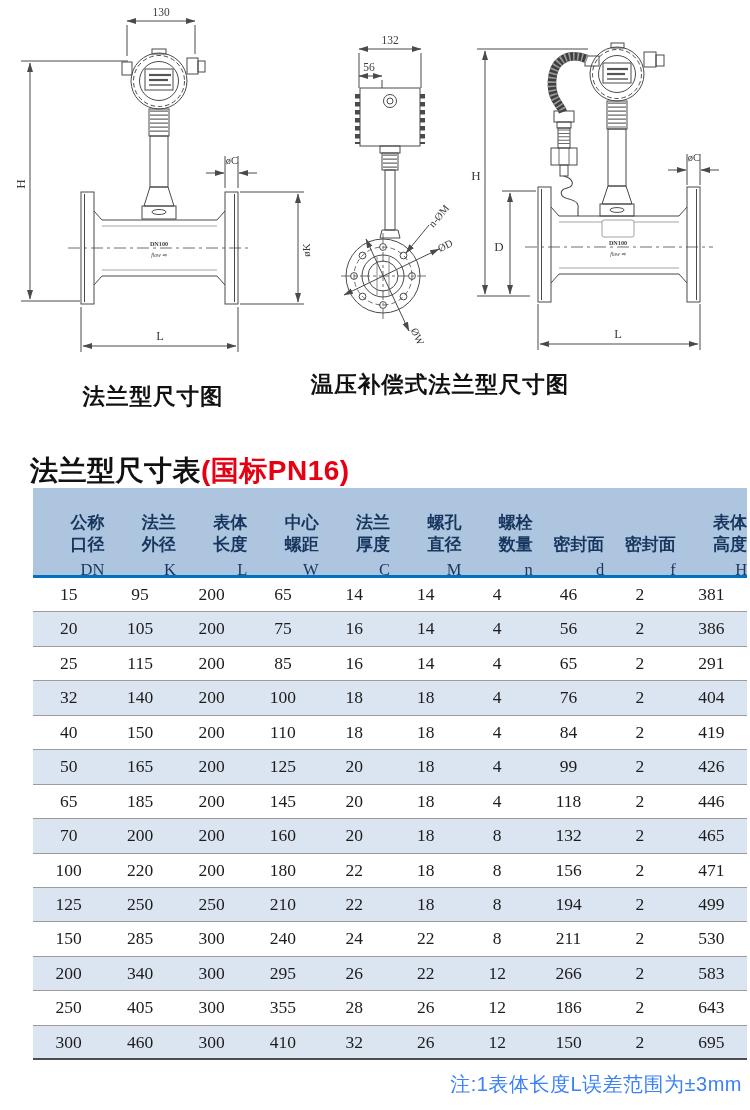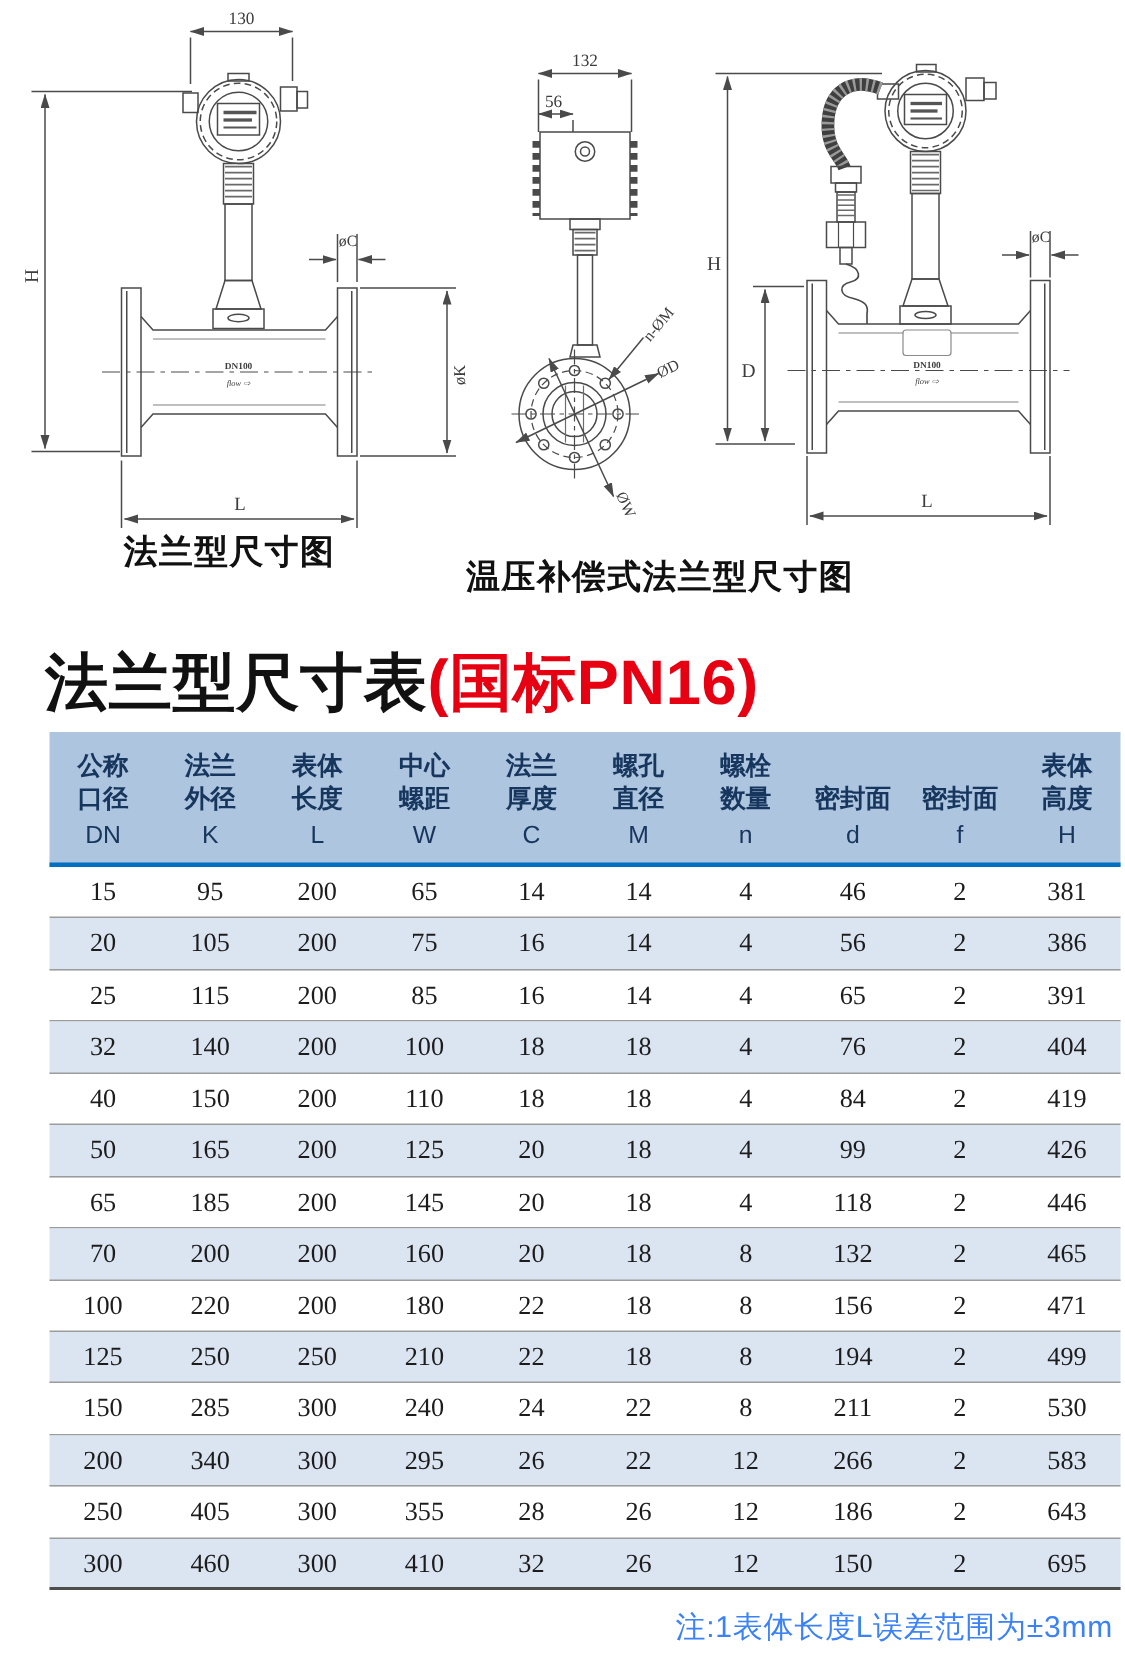--- a/index.html
+++ b/index.html
@@ -15,39 +15,39 @@
   .page{
     position:relative;width:750px;height:1110px;background:#fff;overflow:hidden;
     font-family:"Liberation Sans",sans-serif;color:#1c1c1c;
   }
   svg{position:absolute;overflow:visible;}
   svg text{font-family:"Liberation Serif",serif;fill:#3c3c3c;}
   .cap{
     position:absolute;text-align:center;font-size:22.5px;font-weight:600;color:#111;
     letter-spacing:1px;
   }
-  .cap1{left:18px;top:352px;width:270px;}
+  .cap1{left:18px;top:381px;width:270px;}
   .cap2{left:310px;top:369px;width:260px;}
   .title{
-    position:absolute;left:30px;top:427px;font-size:42px;font-weight:700;color:#111;
+    position:absolute;left:30px;top:452px;font-size:28px;font-weight:700;color:#111;
     letter-spacing:0.5px;white-space:nowrap;
   }
   .title .red{color:var(--title-red);font-weight:700;}
   .dim-table{position:absolute;left:33px;top:488px;width:714px;}
   .thead{
     background:var(--header-bg);border-bottom:3px solid var(--accent-line);
     height:90px;display:flex;
   }
-  .hcell{flex:1;text-align:center;}
+  .hcell{flex:1;text-align:right;margin-top:12px;}
   .hcn{
     height:56px;display:flex;flex-direction:column;justify-content:flex-end;
     font-size:17px;font-weight:700;color:var(--header-text);line-height:22px;padding-top:6px;
   }
   .hletter{
-    font-family:Liberation Sans, sans-serif;font-size:16.5px;color:var(--header-text);
+    font-family:Liberation Serif, serif;font-size:16.5px;color:var(--header-text);
     line-height:27px;font-weight:400;
   }
   .trow{
     display:flex;height:34.45px;line-height:33.5px;border-bottom:1px solid #9c9c9c;
     font-family:"Liberation Serif",serif;font-size:17.5px;color:#1c1c1c;
   }
   .trow.stripe{background:var(--stripe);}
   .trow:last-child{border-bottom:2px solid #4d4d4d;}
   .tcell{flex:1;text-align:center;}
   .note{
@@ -387,21 +387,21 @@
         <div class="trow">
           <div class="tcell">25</div>
           <div class="tcell">115</div>
           <div class="tcell">200</div>
           <div class="tcell">85</div>
           <div class="tcell">16</div>
           <div class="tcell">14</div>
           <div class="tcell">4</div>
           <div class="tcell">65</div>
           <div class="tcell">2</div>
-          <div class="tcell">391</div>
+          <div class="tcell">291</div>
         </div>
         <div class="trow stripe">
           <div class="tcell">32</div>
           <div class="tcell">140</div>
           <div class="tcell">200</div>
           <div class="tcell">100</div>
           <div class="tcell">18</div>
           <div class="tcell">18</div>
           <div class="tcell">4</div>
           <div class="tcell">76</div>

